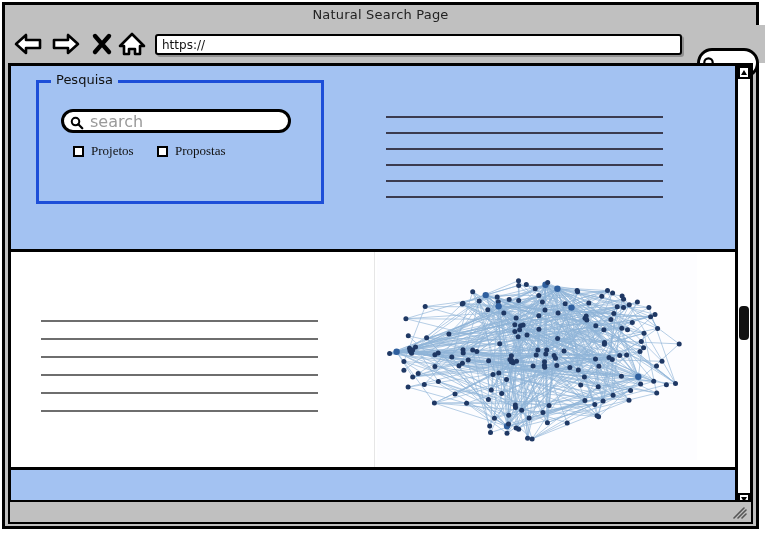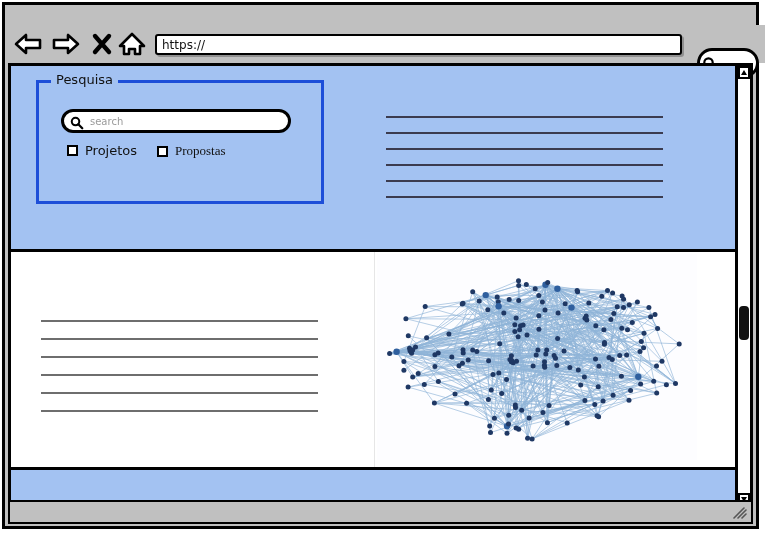--- a/index.html
+++ b/index.html
@@ -164,31 +164,31 @@
     position: absolute;
     left: 6px;
     top: 3px;
     width: 14px;
     height: 14px;
   }
   #search-placeholder {
     position: absolute;
     left: 26px;
     top: 1px;
-    font-size: 10px;
+    font-size: 16px;
     color: #9a9a9a;
     line-height: 18px;
   }
 
   .checkbox-row {
     position: absolute;
     top: 60px;
     font-size: 0;
   }
-  #checkbox-projetos { left: 28px; }
+  #checkbox-projetos { left: 34px; font-family: Liberation Serif, serif; }
   #checkbox-propostas { left: 118px; font-family: Liberation Serif, serif; }
 
   .cb-box {
     display: inline-block;
     width: 11px;
     height: 11px;
     border: 2px solid #000000;
     background: #ffffff;
     vertical-align: middle;
     box-sizing: border-box;
@@ -332,20 +332,23 @@
     top: 3px;
     width: 16px;
     height: 14px;
   }
 </style>
 </head>
 <body>
 
 <div id="browser-window">
 
+  <div id="title-bar">
+    <span>Natural Search Page</span>
+  </div>
 
   <div id="nav-bar">
 
     <div class="nav-icon" id="nav-back">
       <svg width="30" height="28" viewBox="0 0 30 28">
         <path d="M3 14 L13 5 L13 10 L27 10 L27 18 L13 18 L13 23 Z" fill="#ffffff" stroke="#000000" stroke-width="2.6" stroke-linejoin="round"></path>
       </svg>
     </div>
 
     <div class="nav-icon" id="nav-fwd">

